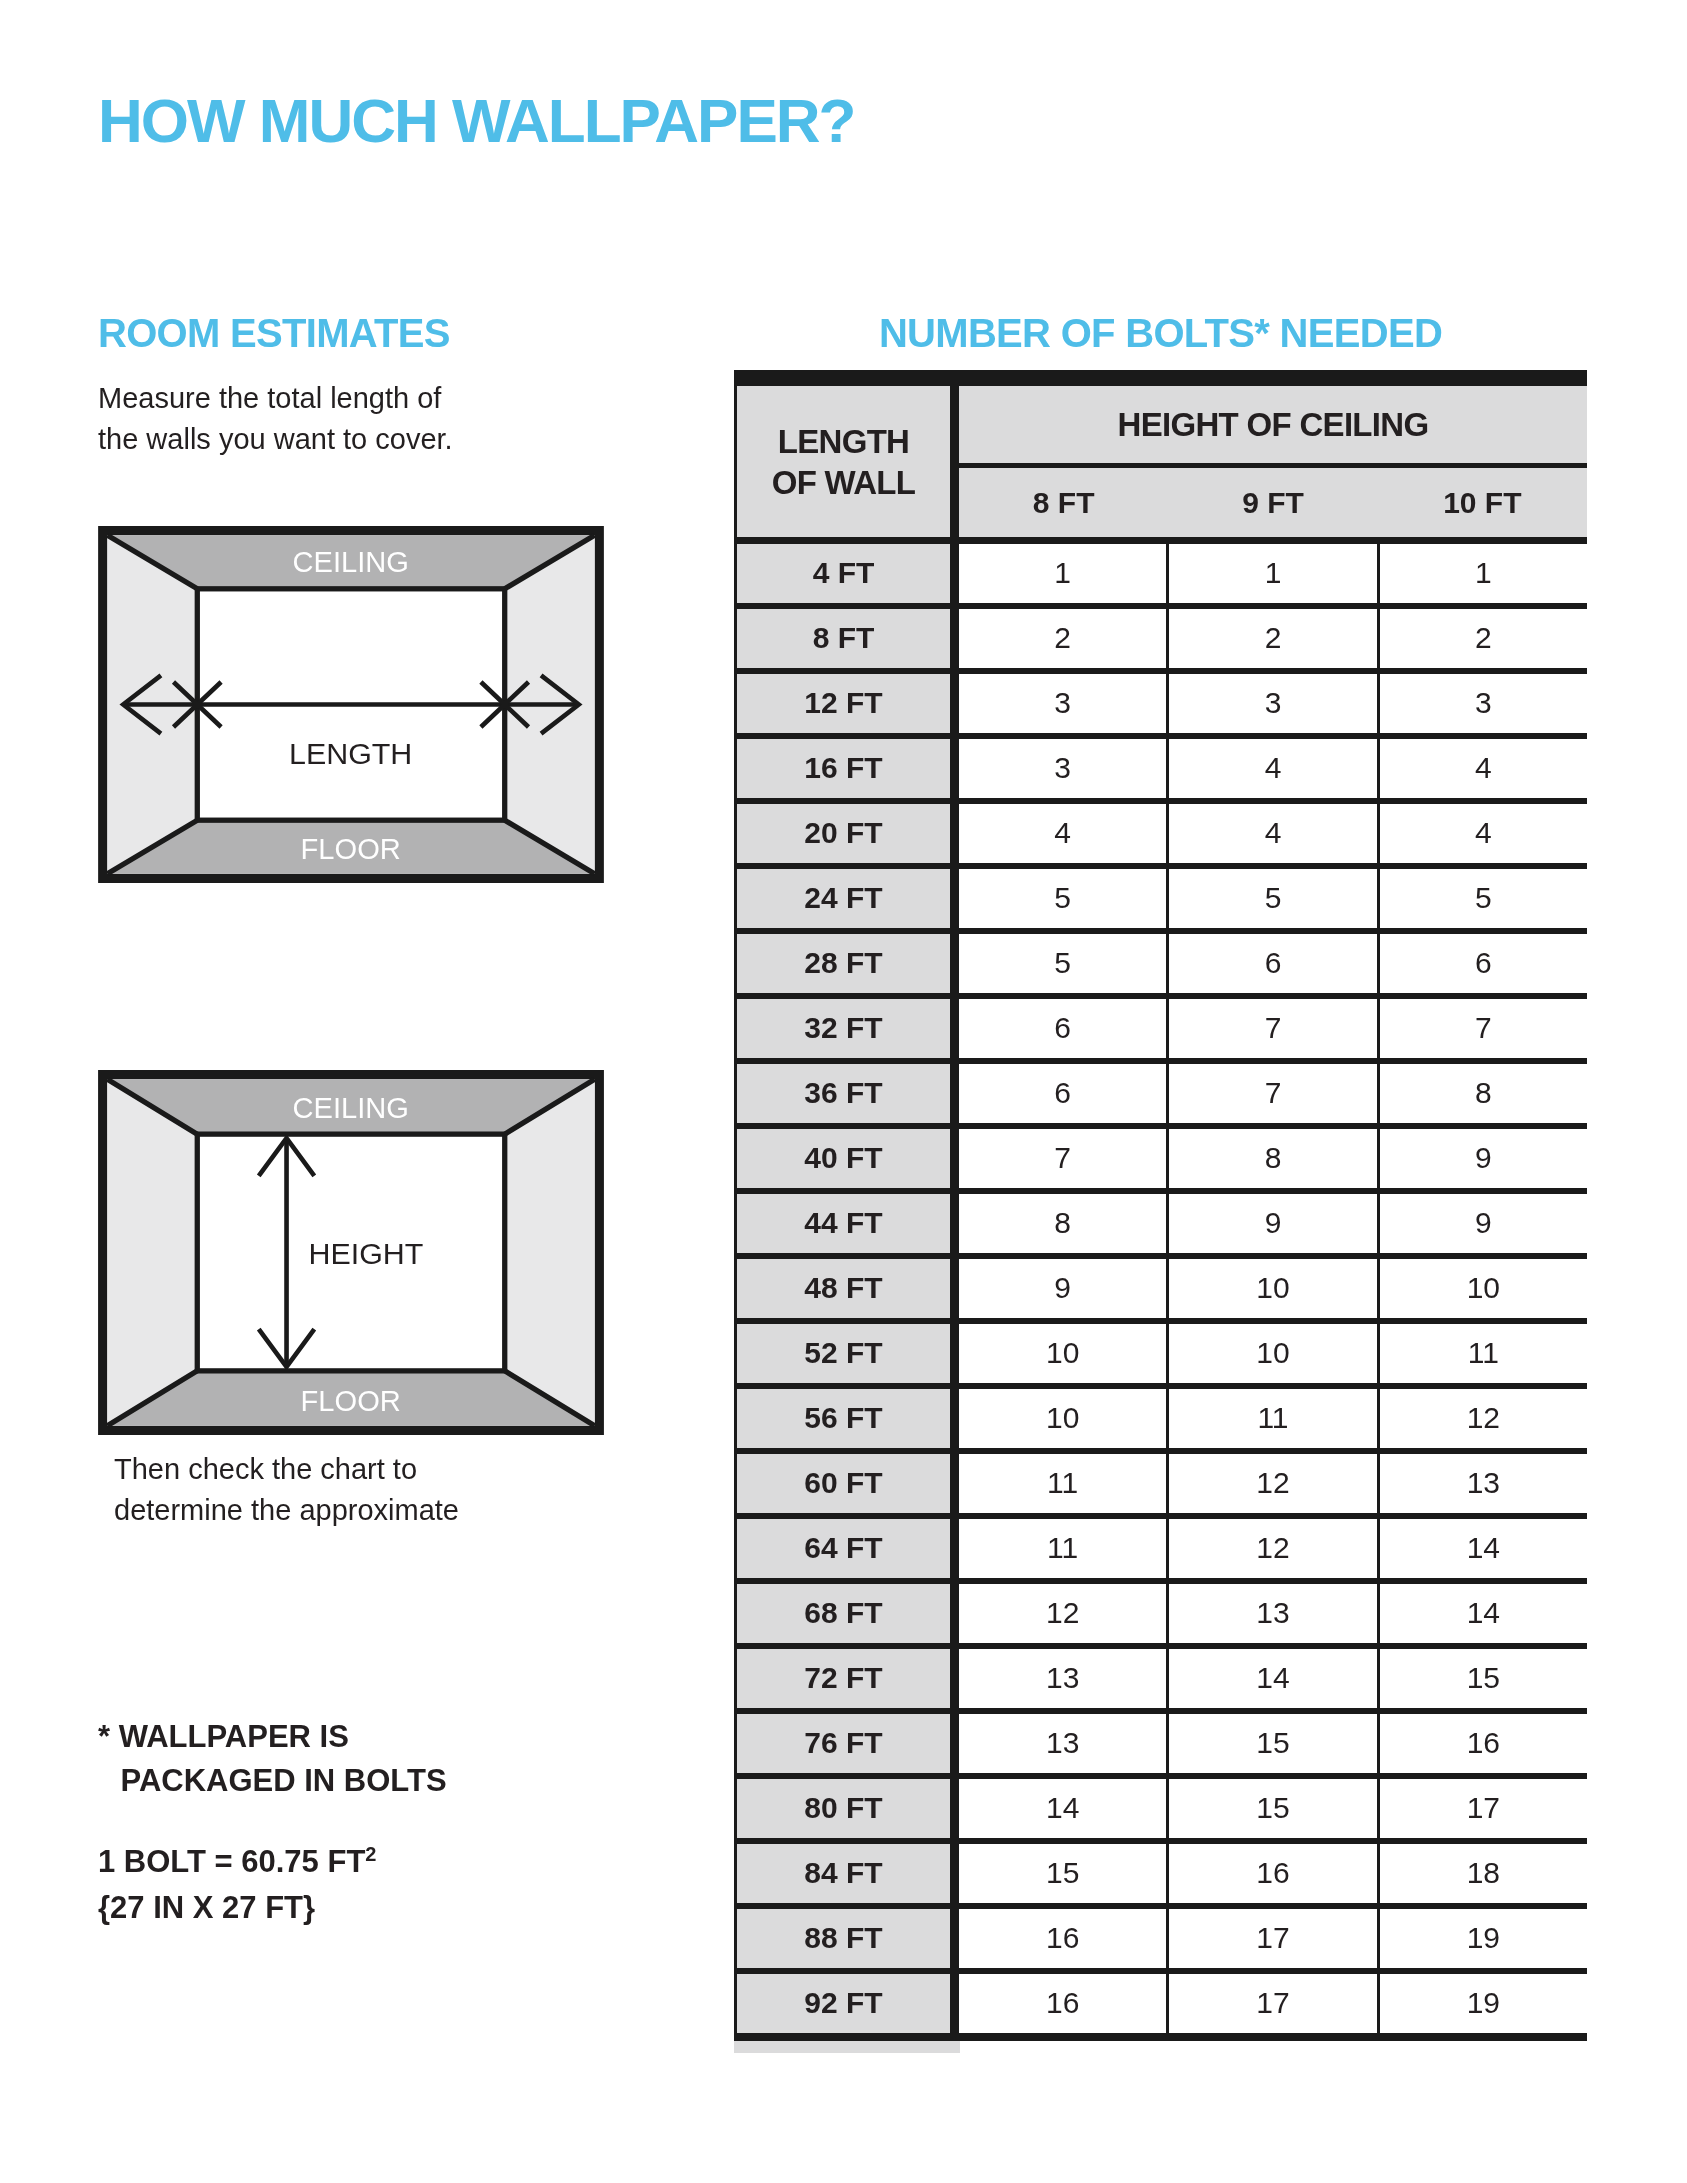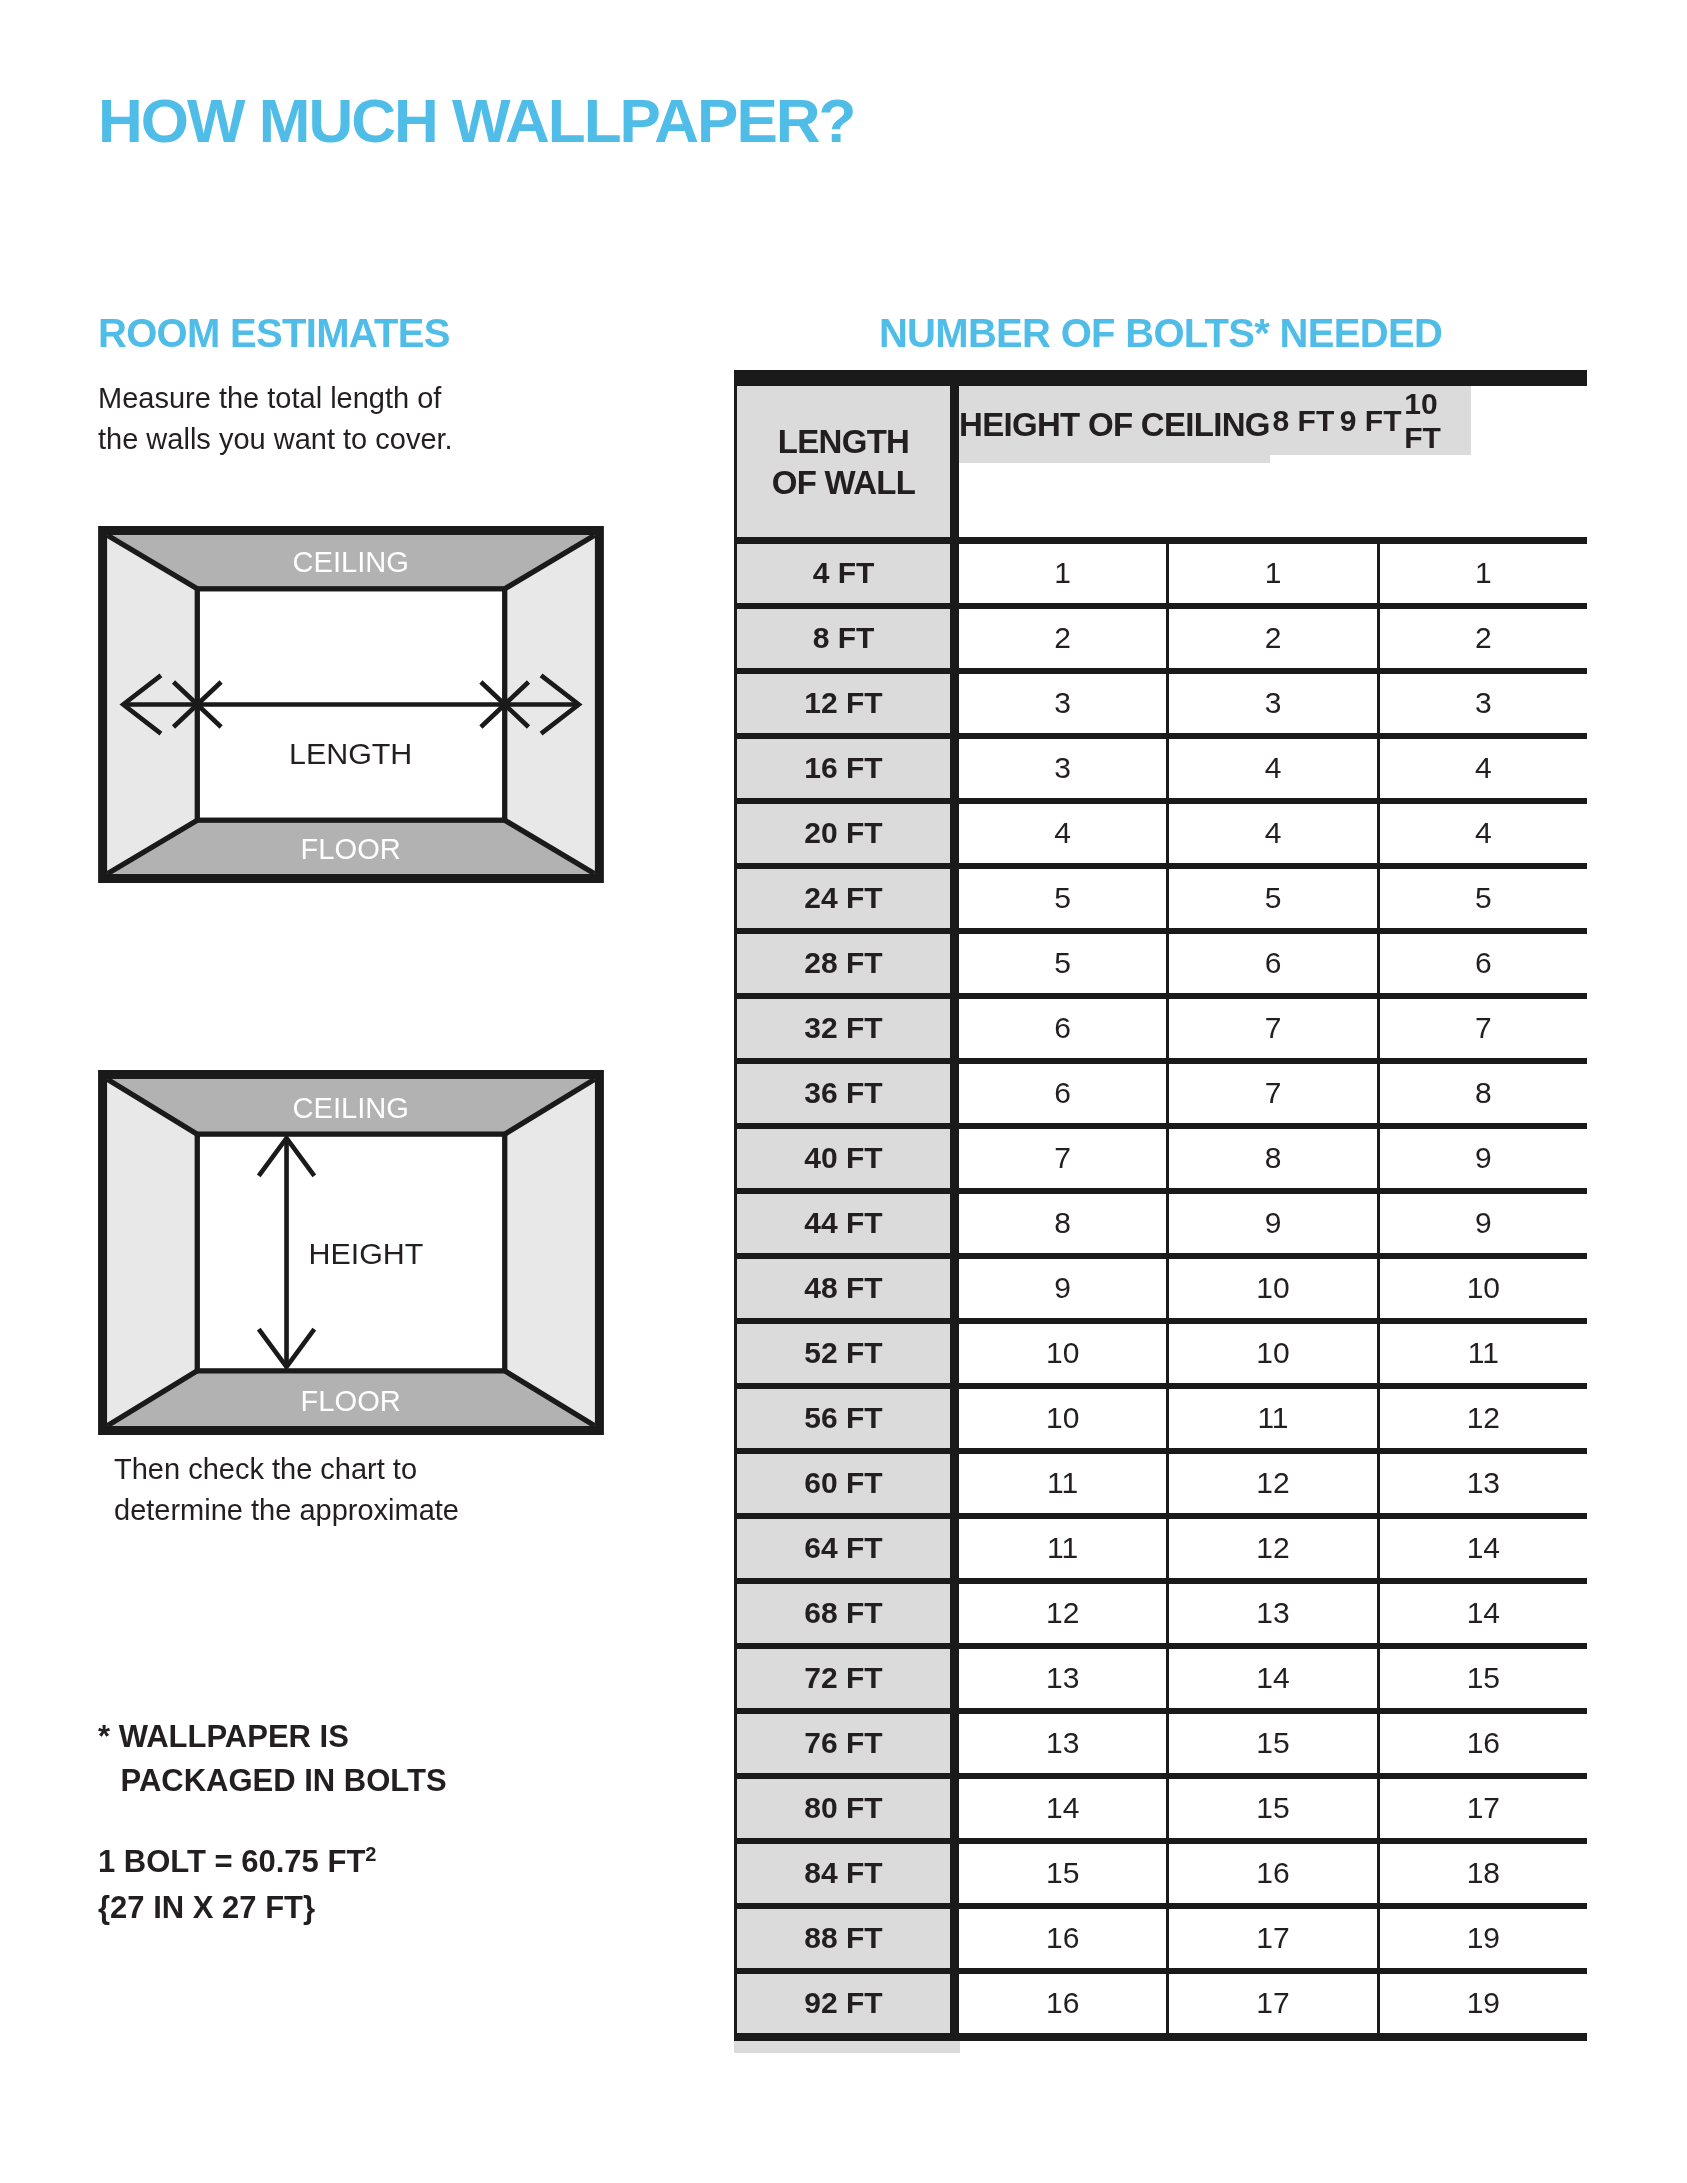--- a/index.html
+++ b/index.html
@@ -52,21 +52,21 @@
   
   .wtable{position:absolute; left:734px; top:370px; width:853px;}
   .topbar{height:16px; background:#1a1a1a;}
   .theader{display:flex; border-left:3.3px solid #1a1a1a;}
   .corner{
     width:213px; height:151px; background:#dbdbdc;
     border-right:9.3px solid #1a1a1a;
     display:flex; flex-direction:column; justify-content:center; align-items:center;
     font-weight:bold; font-size:33px; line-height:41px; letter-spacing:-0.7px;
   }
-  .hright{flex:1; display:flex; flex-direction:row;}
+  .hright{flex:1; display:flex; flex-direction:column;}
   .hoc{
     height:77px; background:#dbdbdc;
     display:flex; align-items:center; justify-content:center;
     font-weight:bold; font-size:33px; letter-spacing:-0.7px;
   }
   .hdiv{height:5.3px; background:#1a1a1a;}
   .subhead{height:69px; background:#dbdbdc; display:flex;}
   .subcell{
     flex:1; display:flex; align-items:center; justify-content:center;
     font-weight:bold; font-size:30px;

